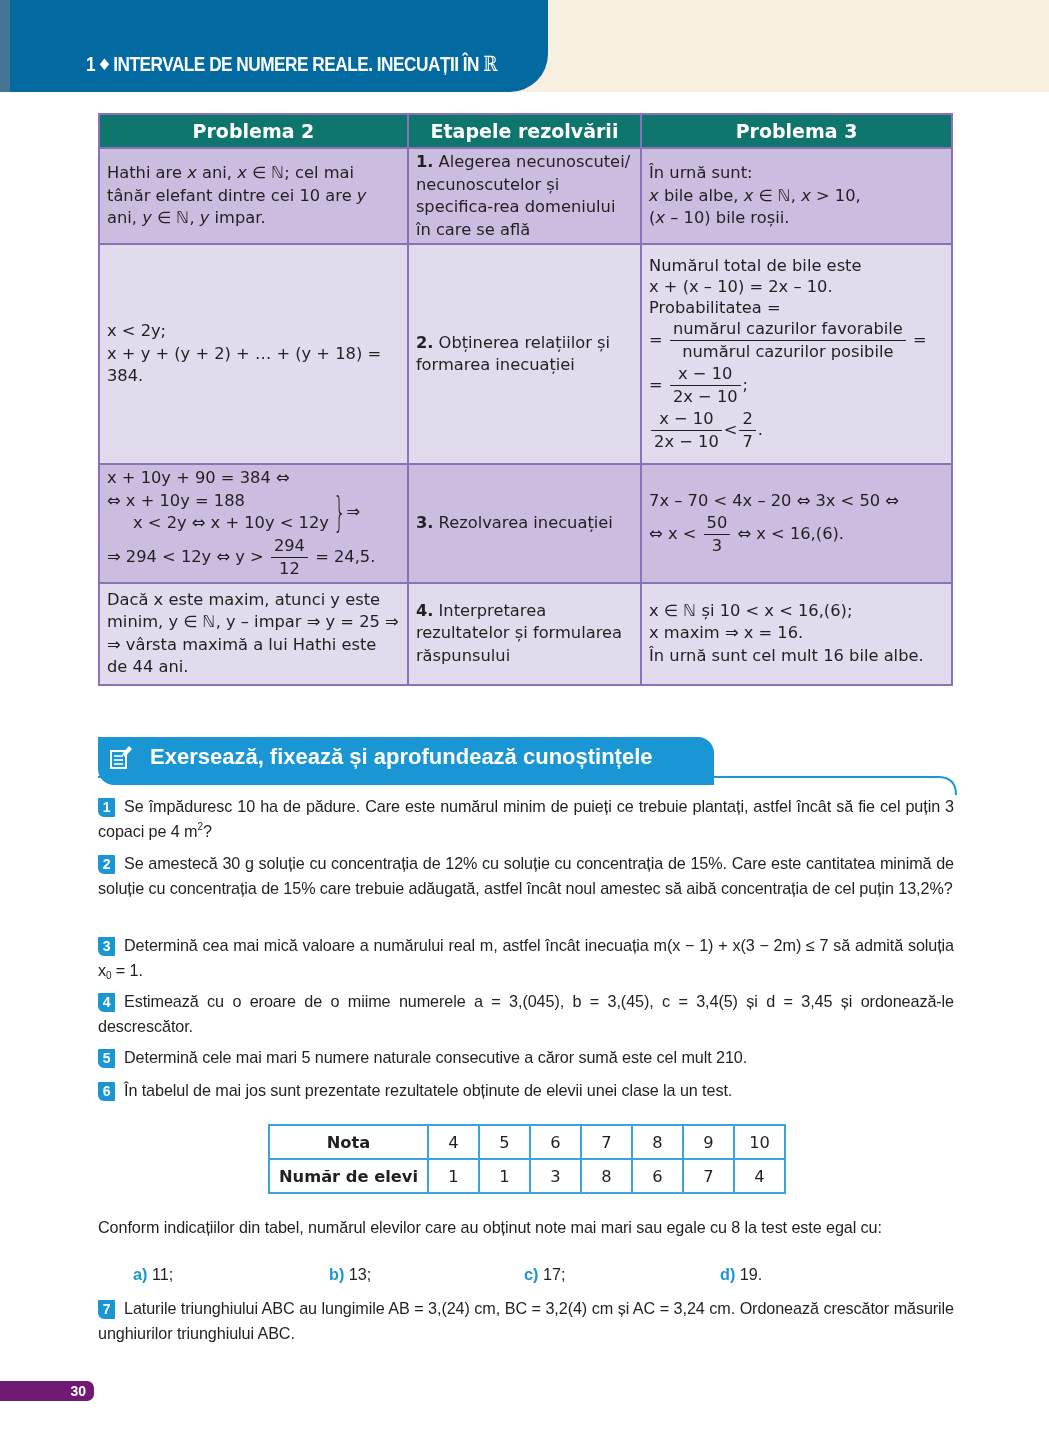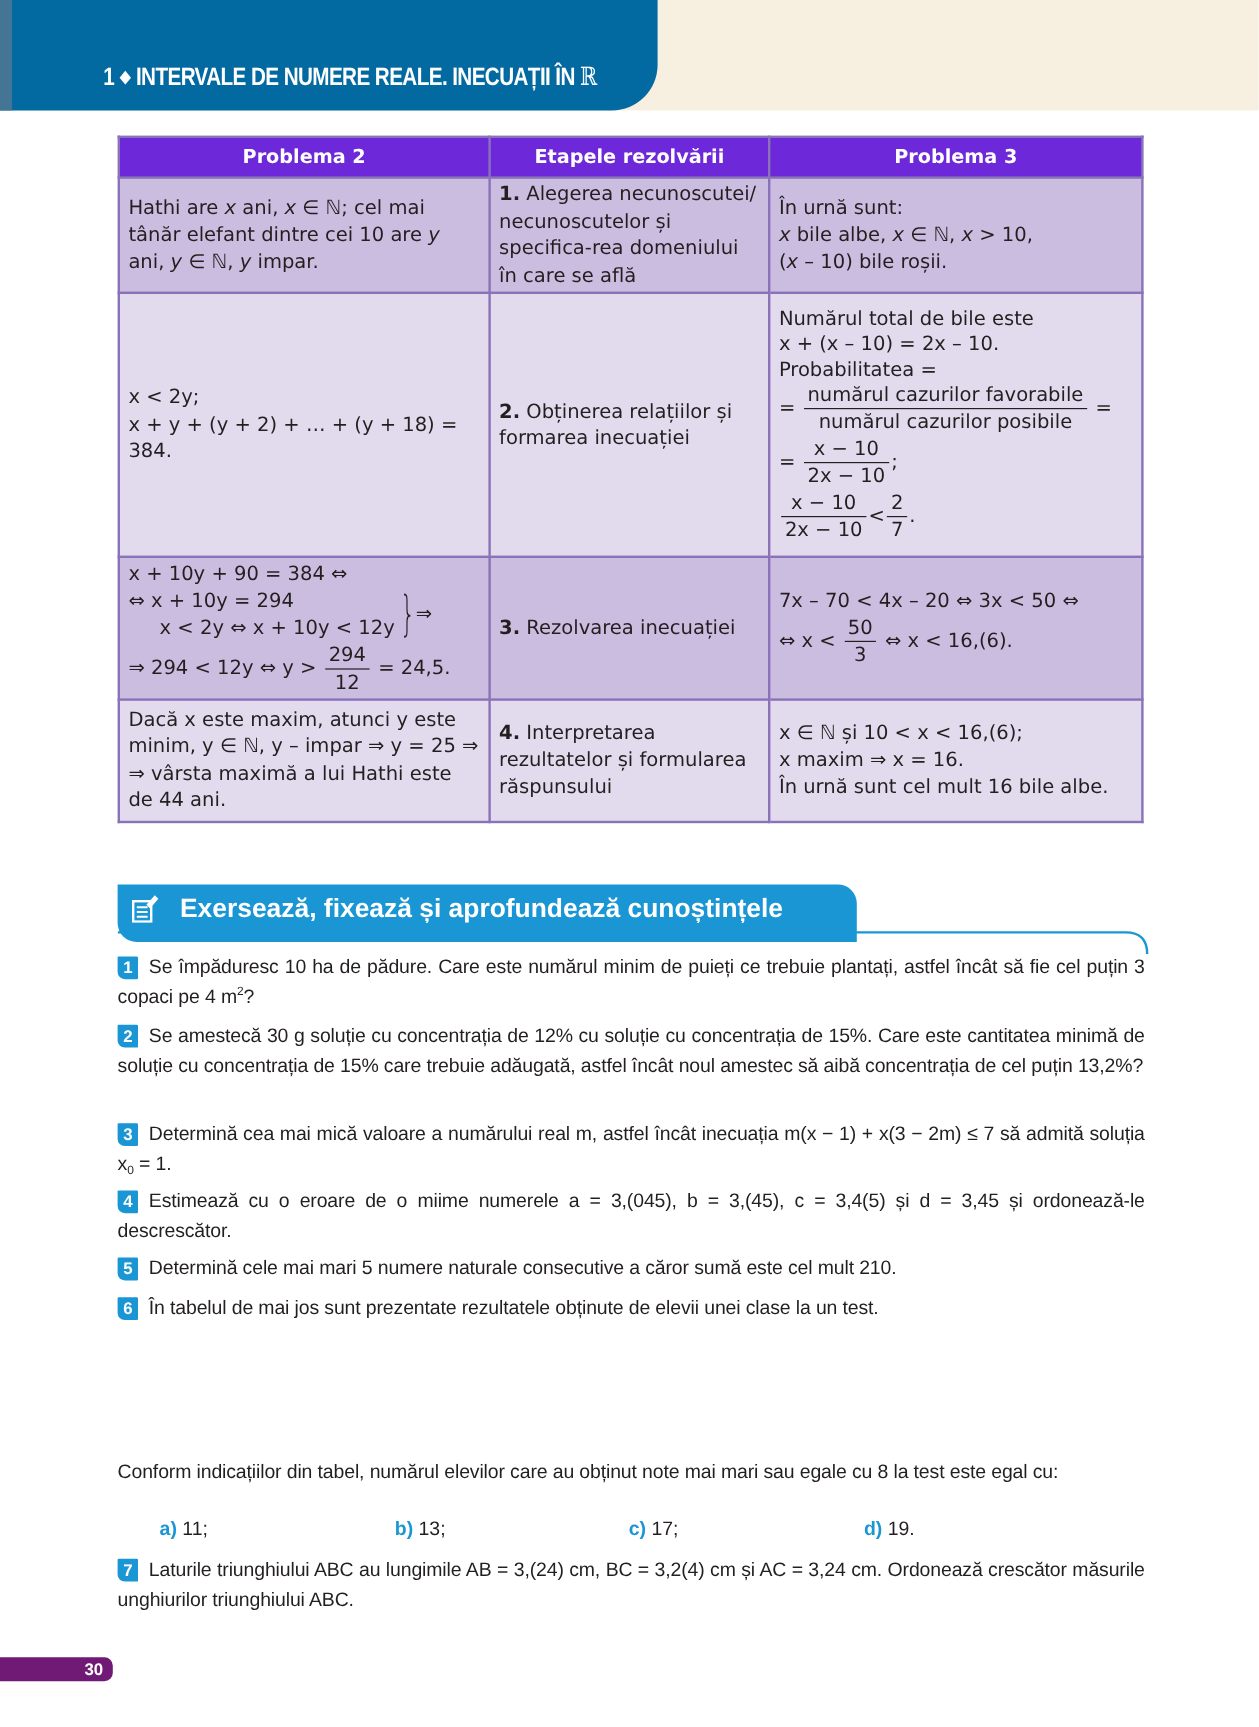--- a/index.html
+++ b/index.html
@@ -11,21 +11,21 @@
     border-radius: 0 0 38px 0; }
   .chapter-tab::before { content: ""; position: absolute; left: 0; top: 0; width: 10px; height: 92px; background: #457594; }
   .chapter-title { position: absolute; left: 86px; top: 52px; color: #ffffff; font-family: "Liberation Sans", sans-serif;
     font-weight: bold; font-size: 21px; letter-spacing: -0.6px; transform: scaleX(0.82); transform-origin: left center; white-space: nowrap; }
   .chapter-title .dia { font-size: 14px; position: relative; top: -3px; margin: 0 6px; }
   .bb { font-family: "DejaVu Serif", serif; font-weight: normal; }
 
   
   .main-table { position: absolute; left: 98px; top: 113px; width: 855px; border-collapse: collapse; font-size: 16.3px; line-height: 22.5px; }
   .main-table td, .main-table th { border: 2px solid #8a72b8; vertical-align: middle; padding: 2px 7px; }
-  .main-table th { background: #6d28d9; color: #fff; font-weight: bold; height: 34px; text-align: center; font-size: 16px; }
+  .main-table th { background: #0f766e; color: #fff; font-weight: bold; height: 34px; text-align: center; font-size: 19px; }
   .col1 { width: 302px; } .col2 { width: 228px; } .col3 { width: 304px; }
   .row-a td { background: #cbbde0; }
   .row-b td { background: #e2dbee; }
   .it { font-style: italic; }
   .frac { display: inline-block; vertical-align: middle; text-align: center; margin: 0 2px; }
   .frac .num { display: block; border-bottom: 1.3px solid #231f20; padding: 0 3px; line-height: 22px; }
   .frac .den { display: block; padding: 0 3px; line-height: 22px; }
   .brace-wrap { display: flex; align-items: center; }
   .brace-lines { padding-right: 2px; }
   .brace { font-size: 40px; line-height: 40px; font-weight: 200; transform: scaleX(0.5); margin: 0 -6px 0 -4px; }
@@ -97,21 +97,21 @@
       <div>= <span class="frac"><span class="num">numărul cazurilor favorabile</span><span class="den">numărul cazurilor posibile</span></span> =</div>
       <div>= <span class="frac"><span class="num">x − 10</span><span class="den">2x − 10</span></span>;</div>
       <div><span class="frac"><span class="num">x − 10</span><span class="den">2x − 10</span></span>&lt;<span class="frac"><span class="num">2</span><span class="den">7</span></span>.</div>
     </td>
   </tr>
   <tr class="row-a" style="height:109px">
     <td>
       <div>x + 10y + 90 = 384 ⇔</div>
       <div class="brace-wrap">
         <div class="brace-lines">
-          <div>⇔ x + 10y = 294</div>
+          <div>⇔ x + 10y = 188</div>
           <div style="padding-left:26px">x &lt; 2y ⇔ x + 10y &lt; 12y</div>
         </div>
         <span class="brace">}</span>
         <span>⇒</span>
       </div>
       <div><span>⇒ 294 &lt; 12y ⇔ y &gt;</span> <span class="frac"><span class="num">294</span><span class="den">12</span></span> <span>= 24,5.</span></div>
     </td>
     <td><b>3.</b><span> Rezolvarea inecuației</span></td>
     <td>
       <div>7x – 70 &lt; 4x – 20 ⇔ 3x &lt; 50 ⇔</div>
@@ -151,20 +151,40 @@
 <div class="ex" style="top:933px"><span class="num-badge">3</span><span>Determină cea mai mică valoare a numărului real m, astfel încât inecuația m(x − 1) + x(3 − 2m) ≤ 7 să admită soluția x</span><sub>0</sub><span> = 1.</span></div>
 
 <div class="ex" style="top:989px"><span class="num-badge">4</span><span>Estimează cu o eroare de o miime numerele a = 3,(045), b = 3,(45), c = 3,4(5) și d = 3,45 și ordonează-le descrescător.</span></div>
 
 <div class="ex" style="top:1045px"><span class="num-badge">5</span><span>Determină cele mai mari 5 numere naturale consecutive a căror sumă este cel mult 210.</span></div>
 
 <div class="ex" style="top:1078px"><span class="num-badge">6</span><span>În tabelul de mai jos sunt prezentate rezultatele obținute de elevii unei clase la un test.</span></div>
 
 <table class="grades">
   <tbody>
+      <tr>
+    <td class="hd">Nota</td>
+    <td>4</td>
+    <td>5</td>
+    <td>6</td>
+    <td>7</td>
+    <td>8</td>
+    <td>9</td>
+    <td>10</td>
+  </tr>
+  <tr>
+    <td class="hd">Număr de elevi</td>
+    <td>1</td>
+    <td>1</td>
+    <td>3</td>
+    <td>8</td>
+    <td>6</td>
+    <td>7</td>
+    <td>4</td>
+  </tr>
 </tbody>
   </table>
 
 <div class="ex" style="top:1215px">Conform indicațiilor din tabel, numărul elevilor care au obținut note mai mari sau egale cu 8 la test este egal cu:</div>
 
 <div class="answers" style="left:133px"><span class="ans-label">a)</span><span> 11;</span></div>
 <div class="answers" style="left:329px"><span class="ans-label">b)</span><span> 13;</span></div>
 <div class="answers" style="left:524px"><span class="ans-label">c)</span><span> 17;</span></div>
 <div class="answers" style="left:720px"><span class="ans-label">d)</span><span> 19.</span></div>
 

